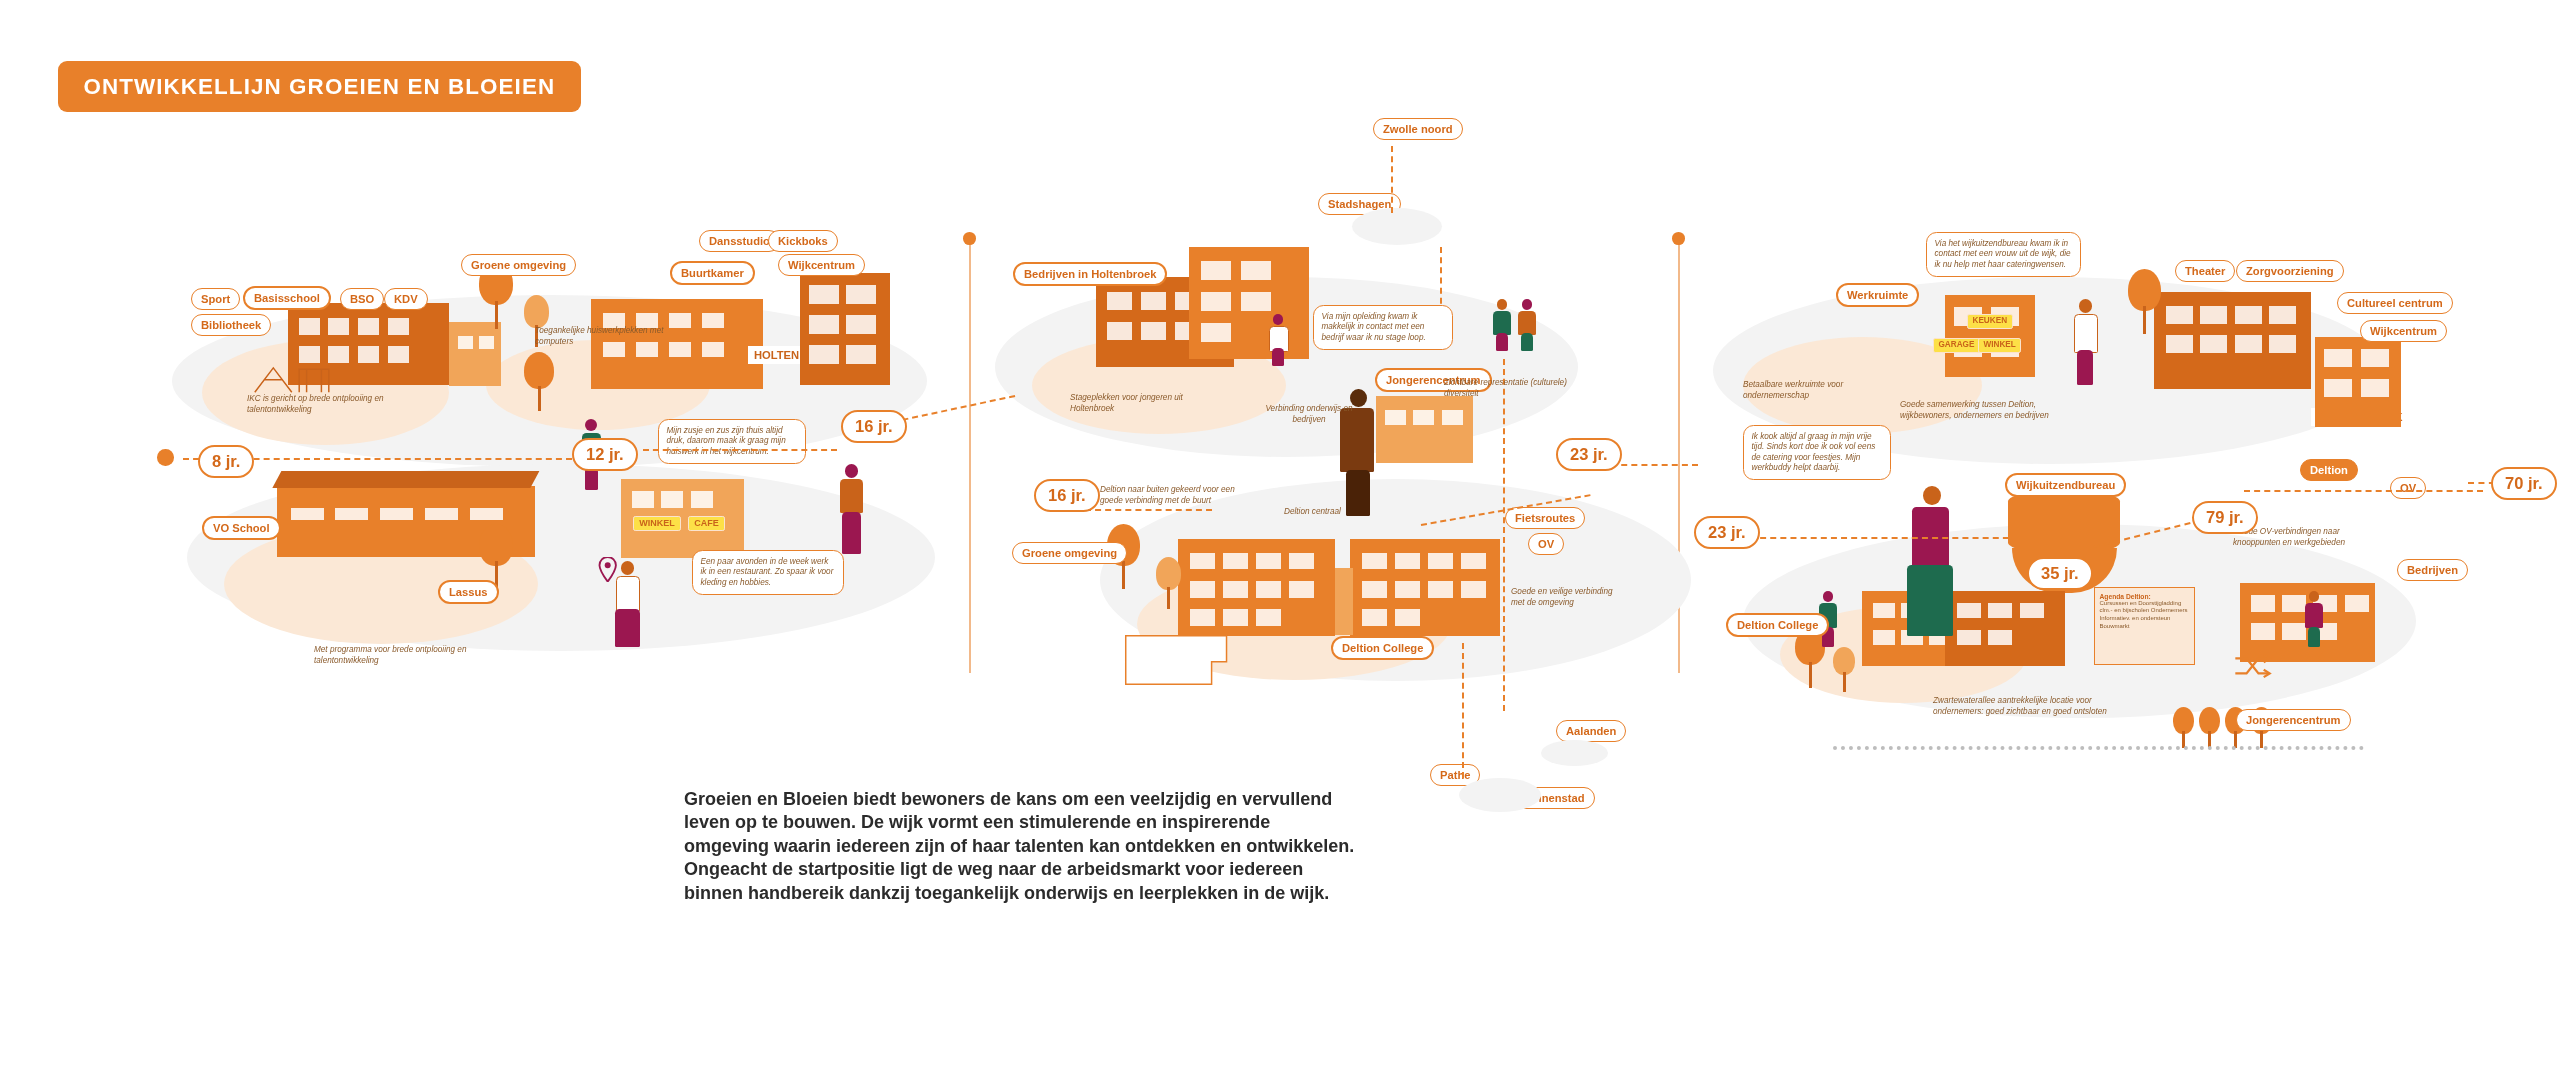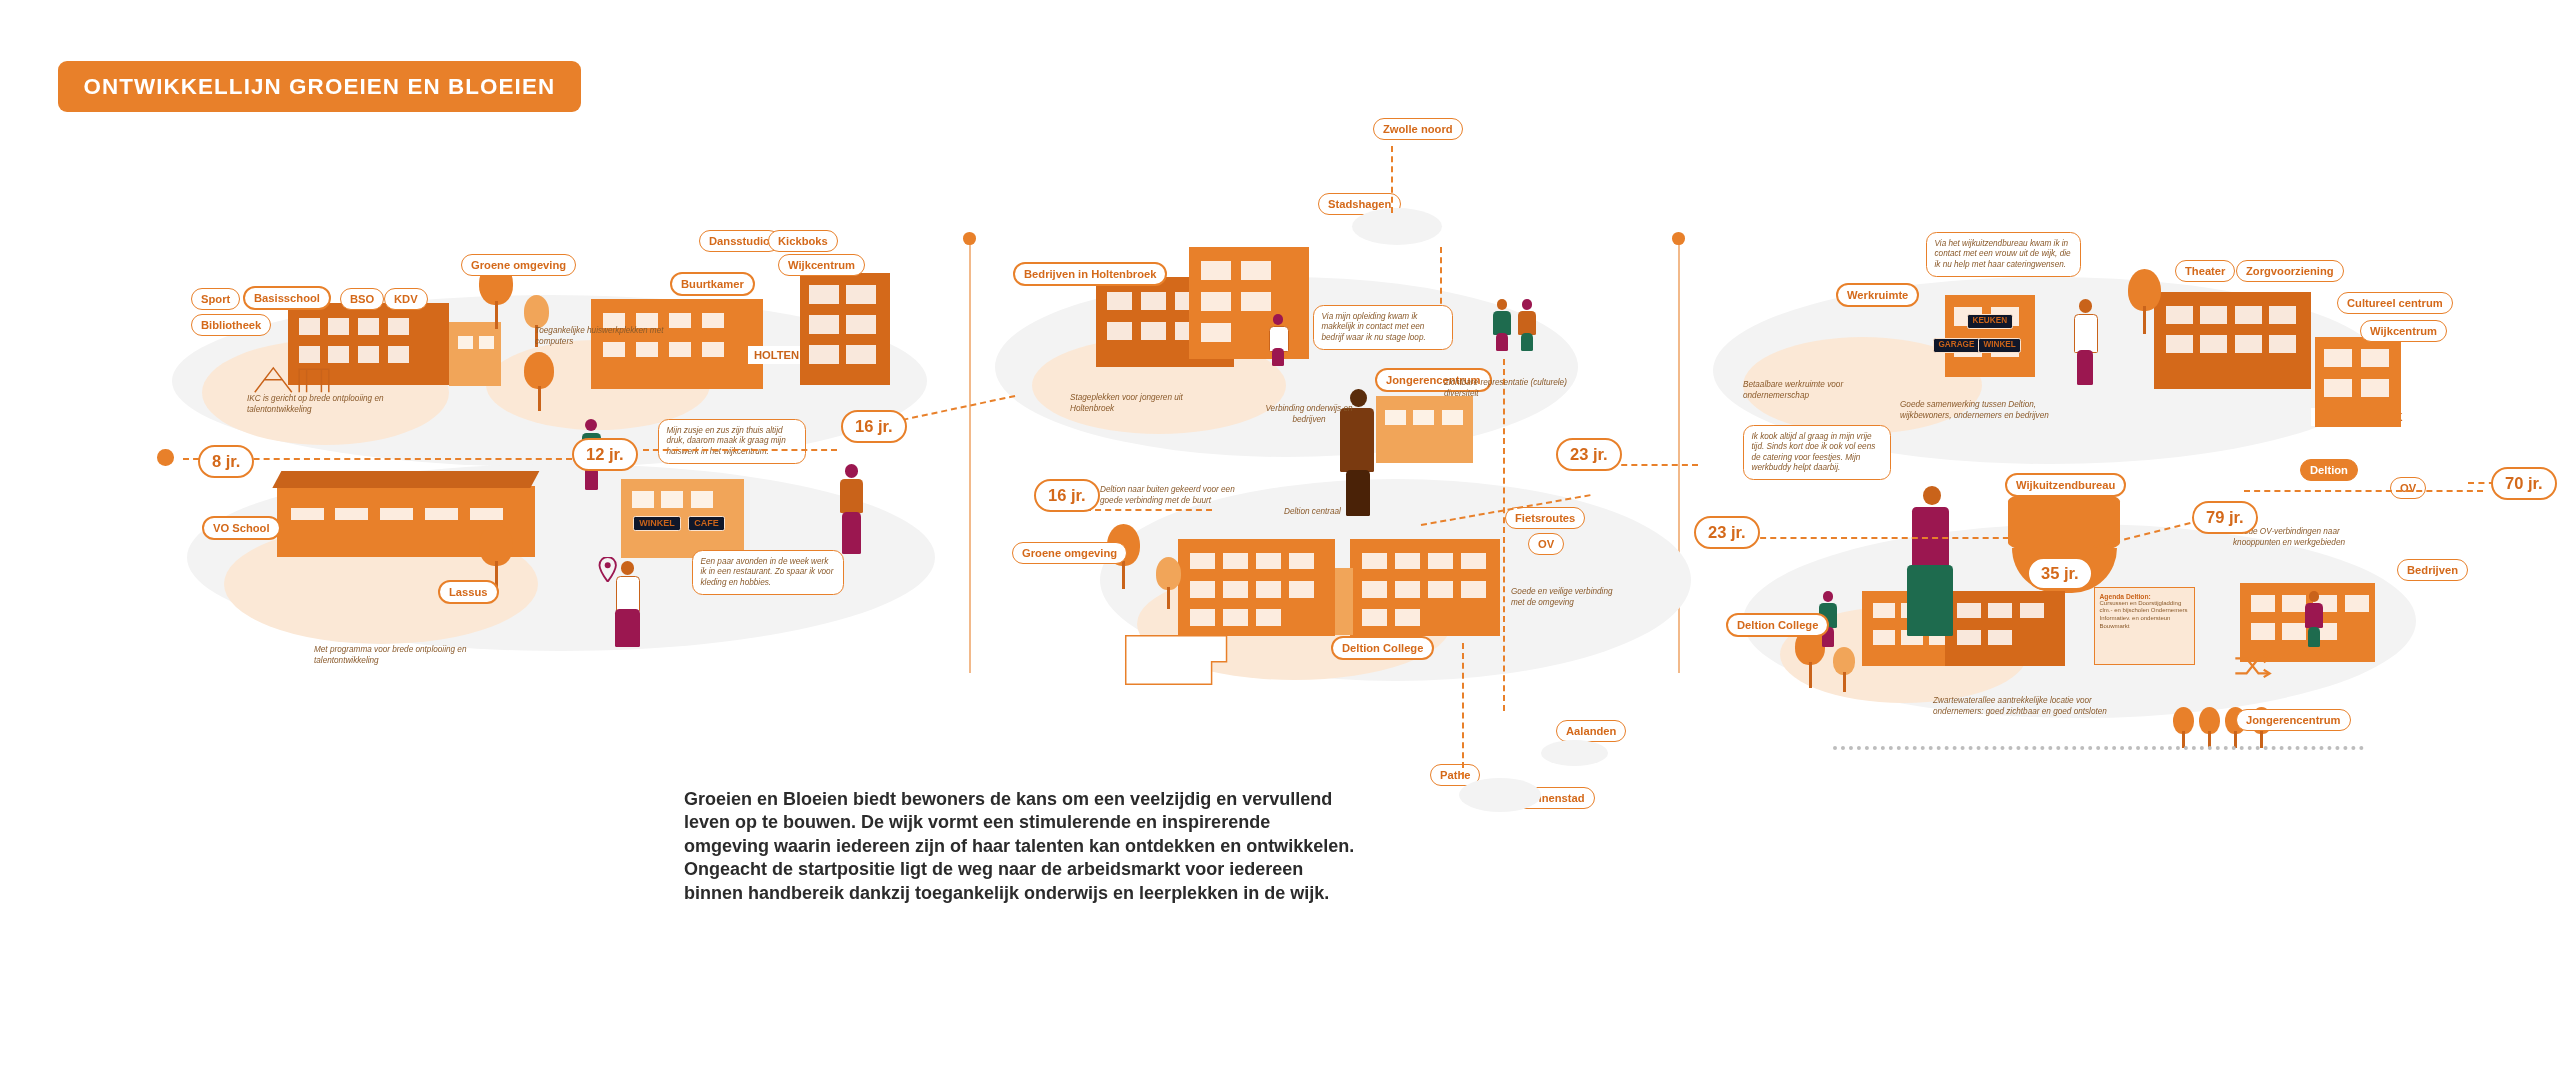--- a/index.html
+++ b/index.html
@@ -17,21 +17,21 @@
     border:1.5px solid #E8802A;
     background:#ffffff;
     color:#D4691A;
     font-weight:bold;
     white-space:nowrap;
     line-height:1;
     padding:4.5px 9px;
     font-size:11.2px;
   }
   .pill.filled{background:#E8802A;color:#ffffff;border-color:#E8802A;}
-  .pill.soft{background:#0f172a;border-color:#FBE3CE;color:#C9631A;}
+  .pill.soft{background:#fde047;border-color:#FBE3CE;color:#C9631A;}
   .pill.thick{border-width:2.2px;}
   .age{
     position:absolute;
     border:2.2px solid #E8802A;
     background:#ffffff;
     color:#D4691A;
     font-weight:bold;
     border-radius:747px;
     font-size:16.5px;
     padding:6px 12px;
@@ -212,21 +212,21 @@
       <g stroke="#C9631A" stroke-width="2" fill="none">
     <path d="M10 45 L35 12 L60 45 M22 28 L48 28"></path>
     <path d="M70 45 L70 14 L110 14 L110 45 M80 14 L80 45 M100 14 L100 45"></path>
   </g>
     </svg>
 </div>
 
 <div class="abs" style="left:461px;top:254px;"><span class="pill">Groene omgeving</span></div>
 <div class="abs" style="left:699px;top:230px;"><span class="pill">Dansstudio</span></div>
 <div class="abs" style="left:768px;top:230px;"><span class="pill">Kickboks</span></div>
-<div class="abs" style="left:670px;top:272px;"><span class="pill thick">Buurtkamer</span></div>
+<div class="abs" style="left:670px;top:261px;"><span class="pill thick">Buurtkamer</span></div>
 <div class="abs" style="left:778px;top:254px;"><span class="pill">Wijkcentrum</span></div>
 
 <div class="abs" style="left:191px;top:288px;"><span class="pill">Sport</span></div>
 <div class="abs" style="left:243px;top:286px;"><span class="pill thick">Basisschool</span></div>
 <div class="abs" style="left:340px;top:288px;"><span class="pill">BSO</span></div>
 <div class="abs" style="left:384px;top:288px;"><span class="pill">KDV</span></div>
 <div class="abs" style="left:191px;top:314px;"><span class="pill">Bibliotheek</span></div>
 
 <div class="abs" style="left:202px;top:516px;"><span class="pill thick">VO School</span></div>
 <div class="abs" style="left:438px;top:580px;"><span class="pill thick">Lassus</span></div>

